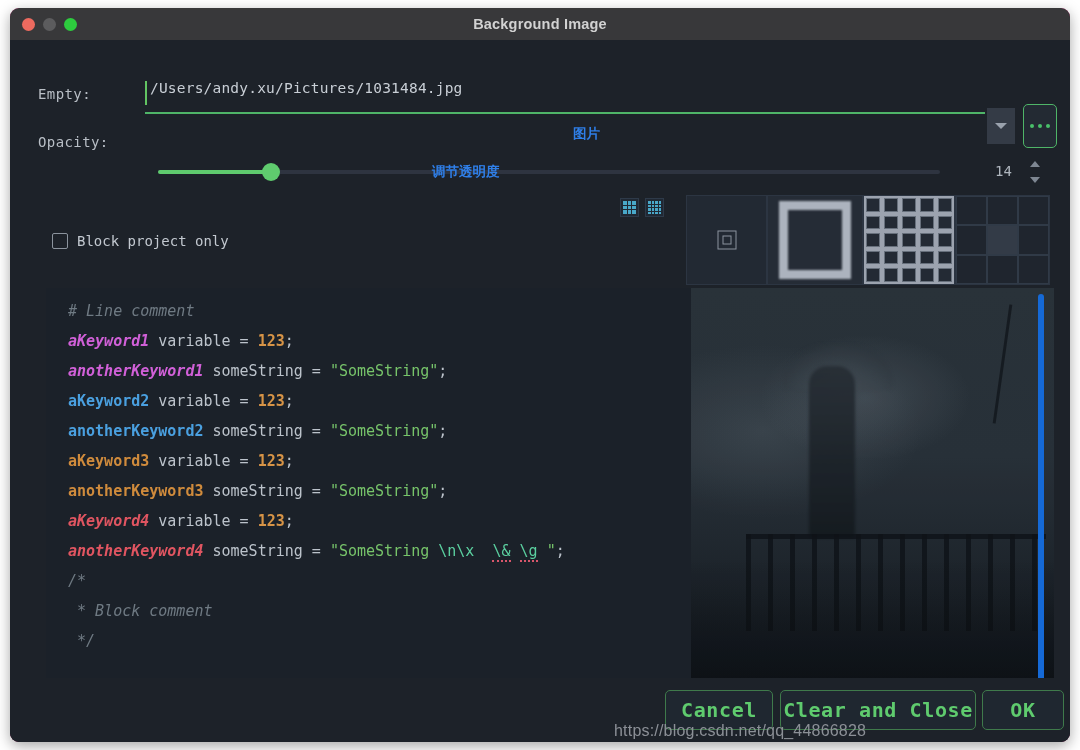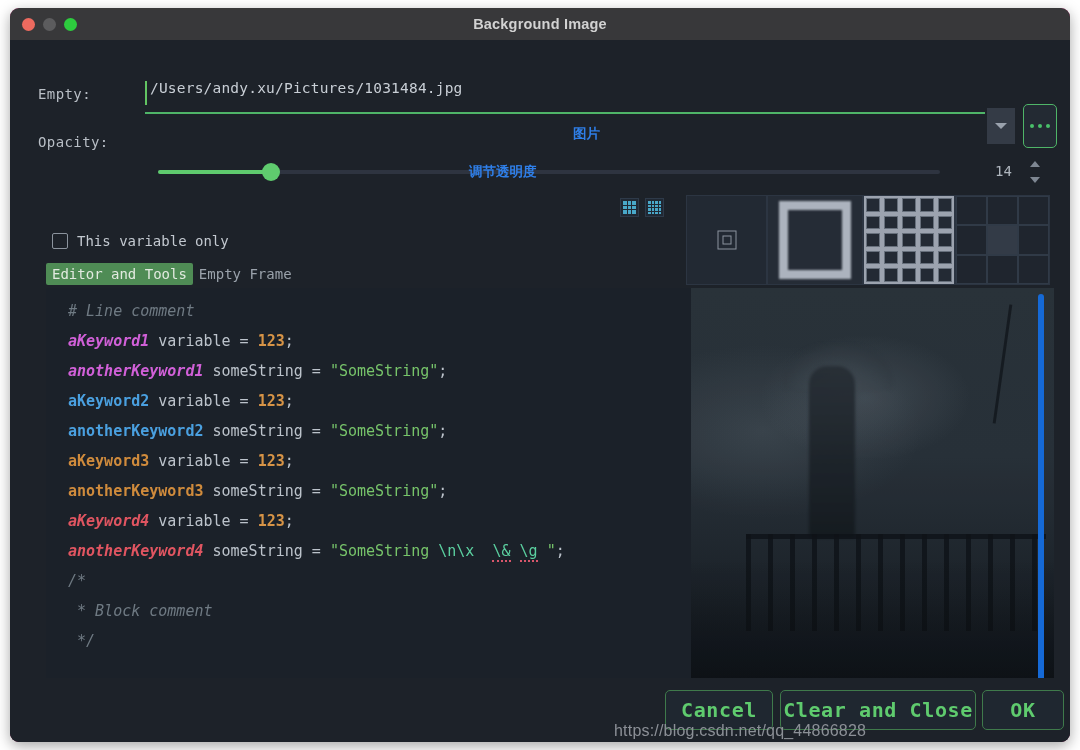--- a/index.html
+++ b/index.html
@@ -85,21 +85,21 @@
   .spin i{position:absolute;left:0;width:0;height:0;border-left:5px solid transparent;border-right:5px solid transparent;}
   .spin .up{top:2px;border-bottom:6px solid #7e8792;}
   .spin .dn{bottom:2px;border-top:6px solid #7e8792;}
 
   
   .anno{
     position:absolute;color:#2f7fe8;font-family:"DejaVu Sans",sans-serif;
     font-size:13.5px;font-weight:bold;padding-left:9px;
   }
   #anno-image{left:554px;top:85px;}
-  #anno-opacity{left:450px;top:123px;}
+  #anno-opacity{left:413px;top:123px;}
 
   
   .chk-row{position:absolute;left:42px;top:193px;display:flex;align-items:center;gap:9px;}
   .chk{width:14px;height:14px;border:1.5px solid #8b939d;border-radius:2px;background:transparent;}
   .chk-lbl{color:#c3c9d0;font-size:14px;font-family:"DejaVu Sans Mono",monospace;}
 
   .tabs{position:absolute;left:36px;top:223px;display:flex;align-items:center;}
   .tab{
     font-size:14px;font-family:"DejaVu Sans Mono",monospace;
     padding:3px 6px;color:#9aa2ab;
@@ -250,27 +250,23 @@
       </div>
       <div class="op-val">14</div>
       <div class="spin">
         <i class="up"></i>
         <i class="dn"></i>
       </div>
       <div class="anno" id="anno-opacity">调节透明度</div>
 
       <div class="chk-row">
         <span class="chk"></span>
-        <span class="chk-lbl">This variable only</span>
-      </div>
-
-      <div class="tabs">
-        <span class="tab active">Editor and Tools</span>
-        <span class="tab">Empty Frame</span>
-      </div>
+        <span class="chk-lbl">Block project only</span>
+      </div>
+
 
       <div class="mini-icons">
         <span class="mini a">
           <span></span>
             <span></span>
             <span></span>
             <span></span>
             <span></span>
           <span></span>
             <span></span>

